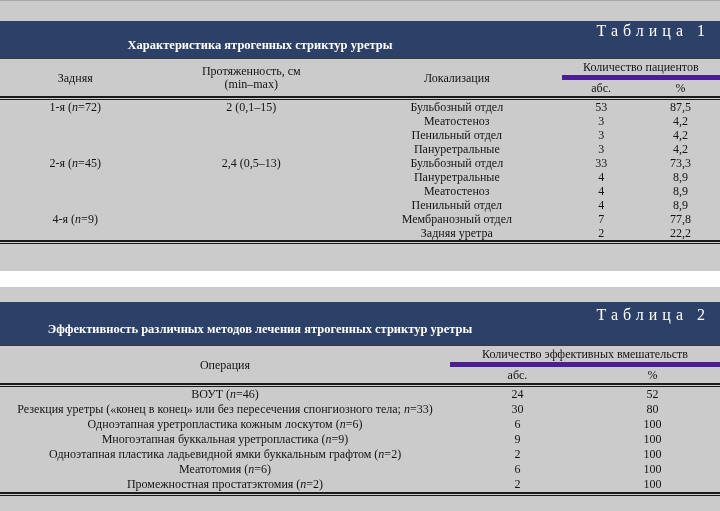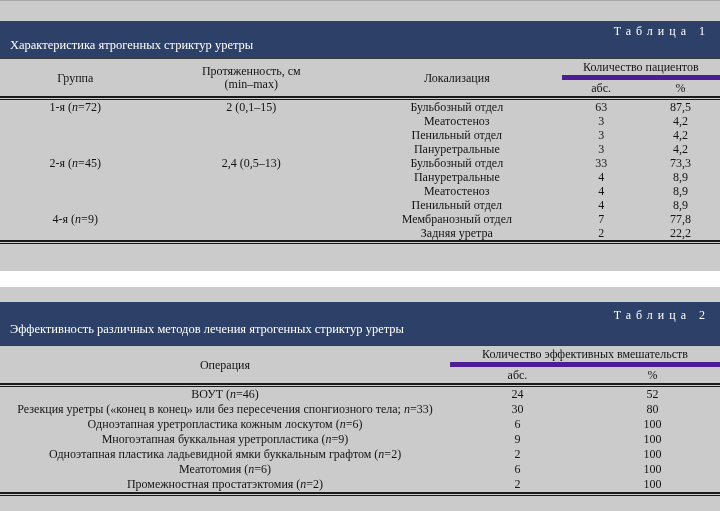--- a/index.html
+++ b/index.html
@@ -15,22 +15,22 @@
   body{width:720px;height:511px;overflow:hidden;
        font-family:"Liberation Serif","DejaVu Serif",serif;color:var(--text);}
   .page{width:720px;height:511px;background:var(--page-bg);border-top:1px solid #a9a9a9;overflow:hidden;}
   .card{background:var(--card-bg);overflow:hidden;}
   .card1{height:270px;padding-top:20px;}
   .card2{height:236px;padding-top:15px;}
   .gap{height:16px;background:var(--page-bg);}
   .band{background:var(--band-bg);color:var(--band-text);}
   .card1 .band{padding:3px 10px 5px;}
   .card2 .band{padding:6px 10px 8px;}
-  .band-tag{text-align:right;font-size:12px;line-height:14px;letter-spacing:5px;}
-  .band-title{font-weight:normal;font-size:12.5px;line-height:15px;padding-right:200px;}
+  .band-tag{text-align:right;font-size:16px;line-height:14px;letter-spacing:5px;}
+  .band-title{text-align:center;font-weight:bold;font-size:12.5px;line-height:15px;padding-right:200px;}
   .rule-thin{height:1px;background:#3a3a3a;}
   .rule-heavy{height:4px;border-top:2px solid var(--rule);border-bottom:1px solid var(--rule);}
   table{width:100%;border-collapse:collapse;table-layout:fixed;}
   td{text-align:center;vertical-align:middle;font-size:12px;color:var(--text);}
   .headtab td{padding:2px 2px 1px;line-height:13px;}
   .grp-head{border-bottom:5px solid #4c1d95;}
   .two-line div{line-height:13px;}
   .bodytab td{padding:1px 2px;line-height:12px;}
   .t2body td{padding:1px 2px;line-height:13px;}
   i{font-style:italic;}
@@ -50,21 +50,21 @@
     <table class="headtab">
       <colgroup>
           <col style="width:20.9%">
           <col style="width:28%">
           <col style="width:29.1%">
           <col style="width:11%">
           <col style="width:11%">
         </colgroup>
       <tbody>
         <tr>
-          <td rowspan="2">Группа</td>
+          <td rowspan="2">Задняя</td>
           <td rowspan="2" class="two-line">
             <div>Протяженность, см</div>
             <div>(min–max)</div>
           </td>
           <td rowspan="2">Локализация</td>
           <td colspan="2" class="grp-head">Количество пациентов</td>
         </tr>
         <tr>
           <td>абс.</td>
           <td>%</td>
@@ -80,21 +80,21 @@
           <col style="width:28%">
           <col style="width:29.1%">
           <col style="width:11%">
           <col style="width:11%">
         </colgroup>
       <tbody>
         <tr>
           <td>1-я (<i>n</i>=72)</td>
           <td>2 (0,1–15)</td>
           <td>Бульбозный отдел</td>
-          <td>63</td>
+          <td>53</td>
           <td>87,5</td>
         </tr>
         <tr>
           <td></td>
           <td></td>
           <td>Меатостеноз</td>
           <td>3</td>
           <td>4,2</td>
         </tr>
         <tr>

